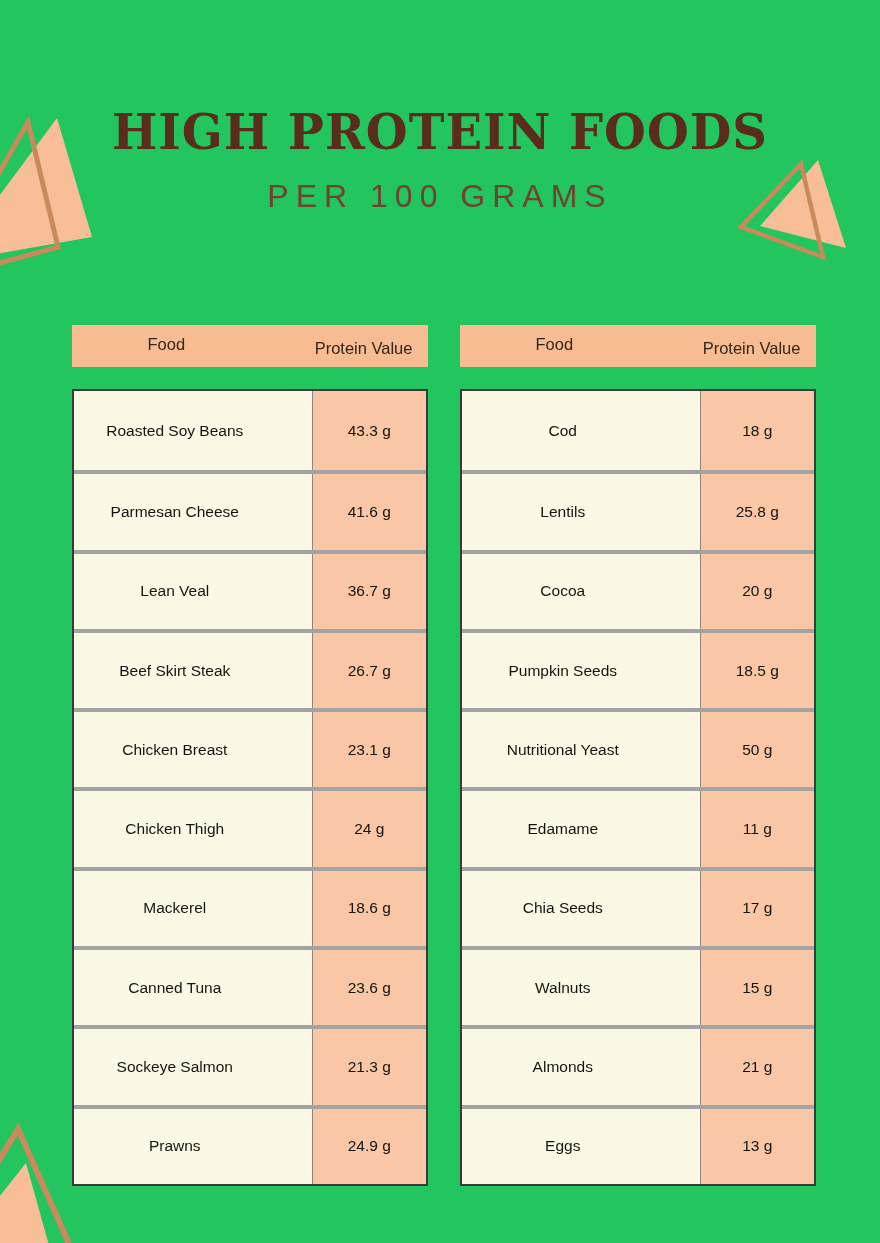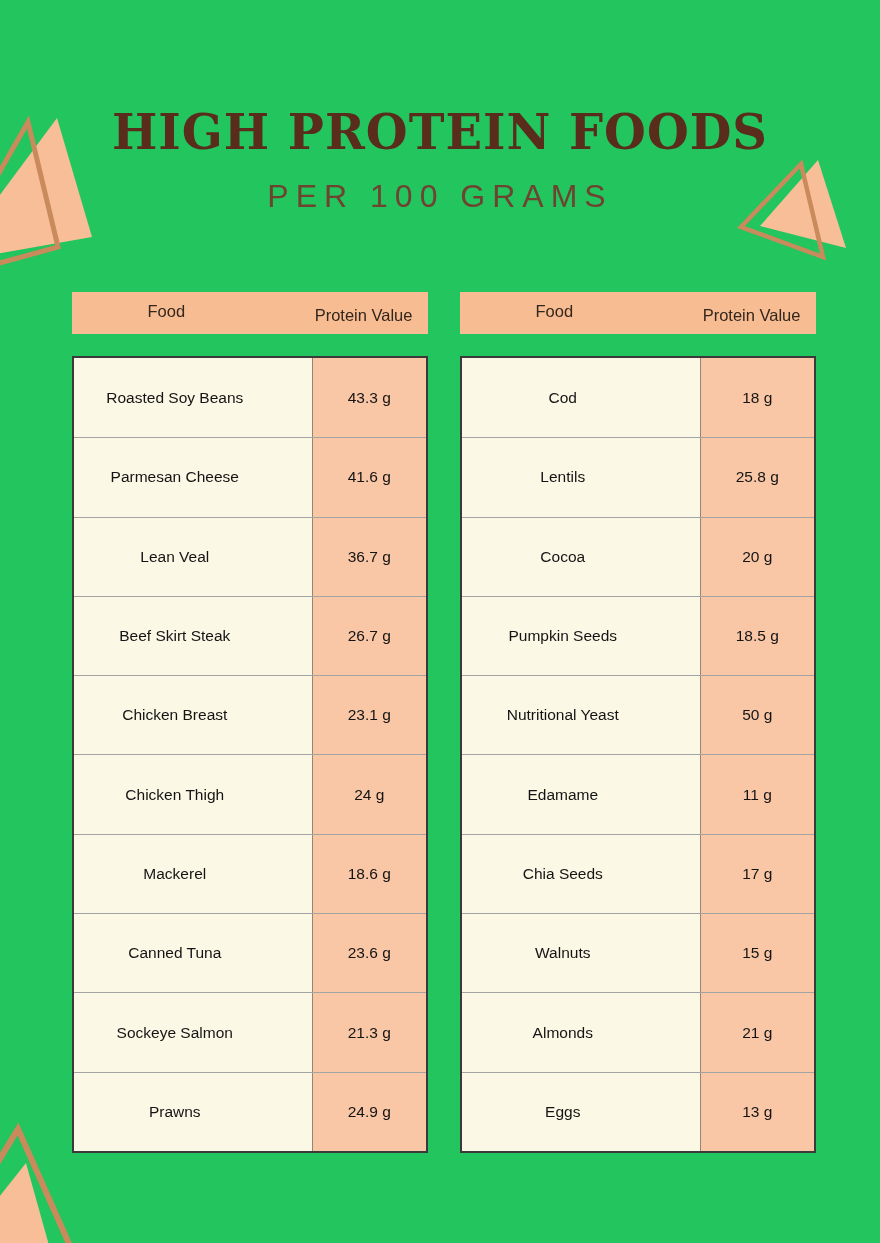--- a/index.html
+++ b/index.html
@@ -39,21 +39,21 @@
     margin-top: 24px;
     font-family: "Liberation Sans", sans-serif;
     font-weight: 400;
     font-size: 32px;
     letter-spacing: 7px;
     color: #6E4330;
     line-height: 1.0;
   }
   .table-col {
     position: absolute;
-    top: 292px;
+    top: 325px;
     width: 356px;
   }
   .table-col.left  { left: 72px; }
   .table-col.right { left: 460px; }
   .header-bar {
     position: relative;
     height: 42px;
     background: #F8BC92;
     margin-bottom: 22px;
   }
@@ -72,21 +72,21 @@
   .hdr-value {
     left: 63.8%;
     width: 36.2%;
     transform: translateY(-38%);
   }
   .data-table {
     border: 2px solid #3A3A3A;
     background: #FCF8E6;
   }
   .row { display: flex; height: 79.3px; gap: 36px; }
-  .row + .row { border-top: 1px solid #a3a3a3; }
+  .row + .row { border-top: 4px solid #a3a3a3; }
   .cell {
     display: flex;
     align-items: center;
     justify-content: center;
     font-size: 15.5px;
     color: #141414;
     text-align: center;
   }
   .cell.food  { width: 63.8%; background: #FCF8E6; }
   .cell.value { width: 36.2%; background: #F9C7A5; border-left: 1px solid #93857A; }

